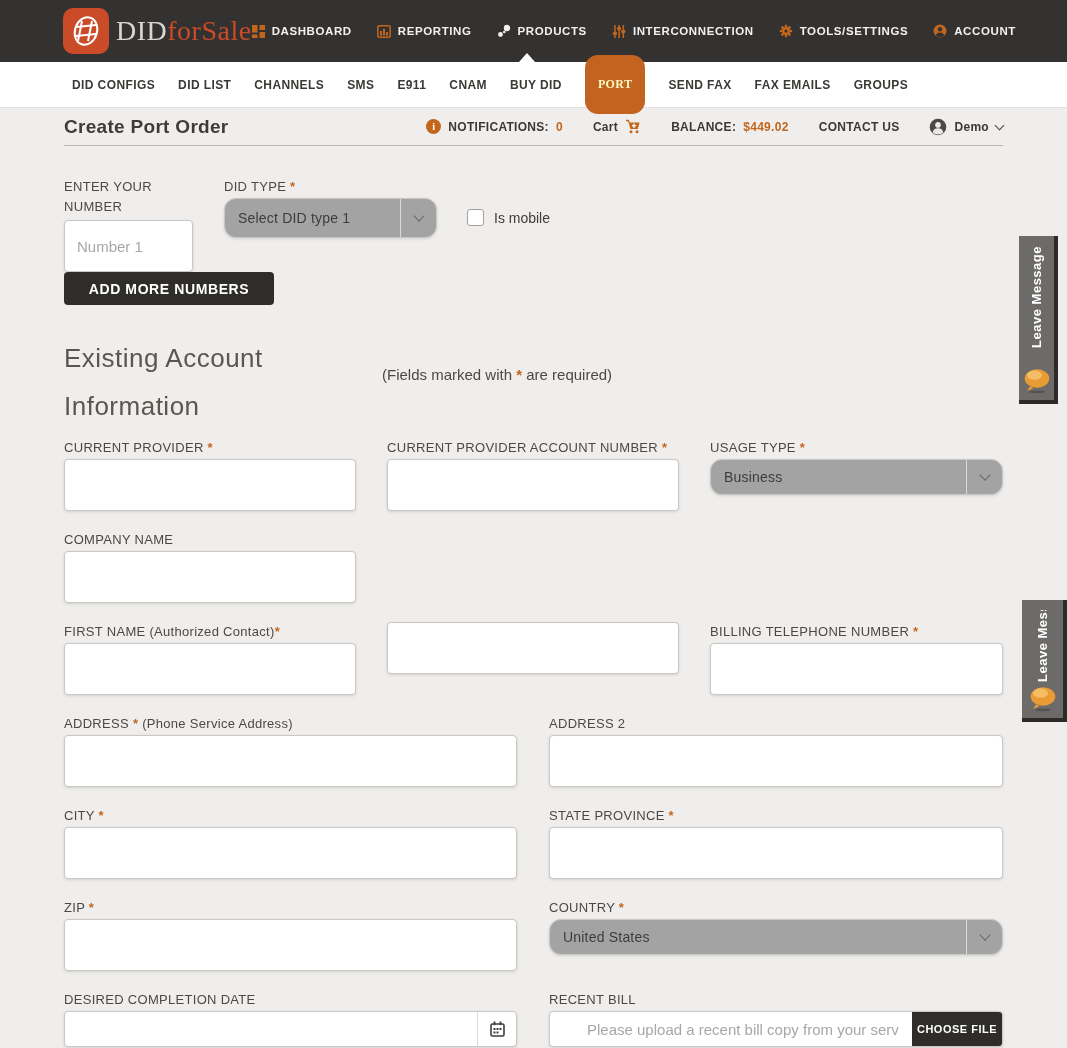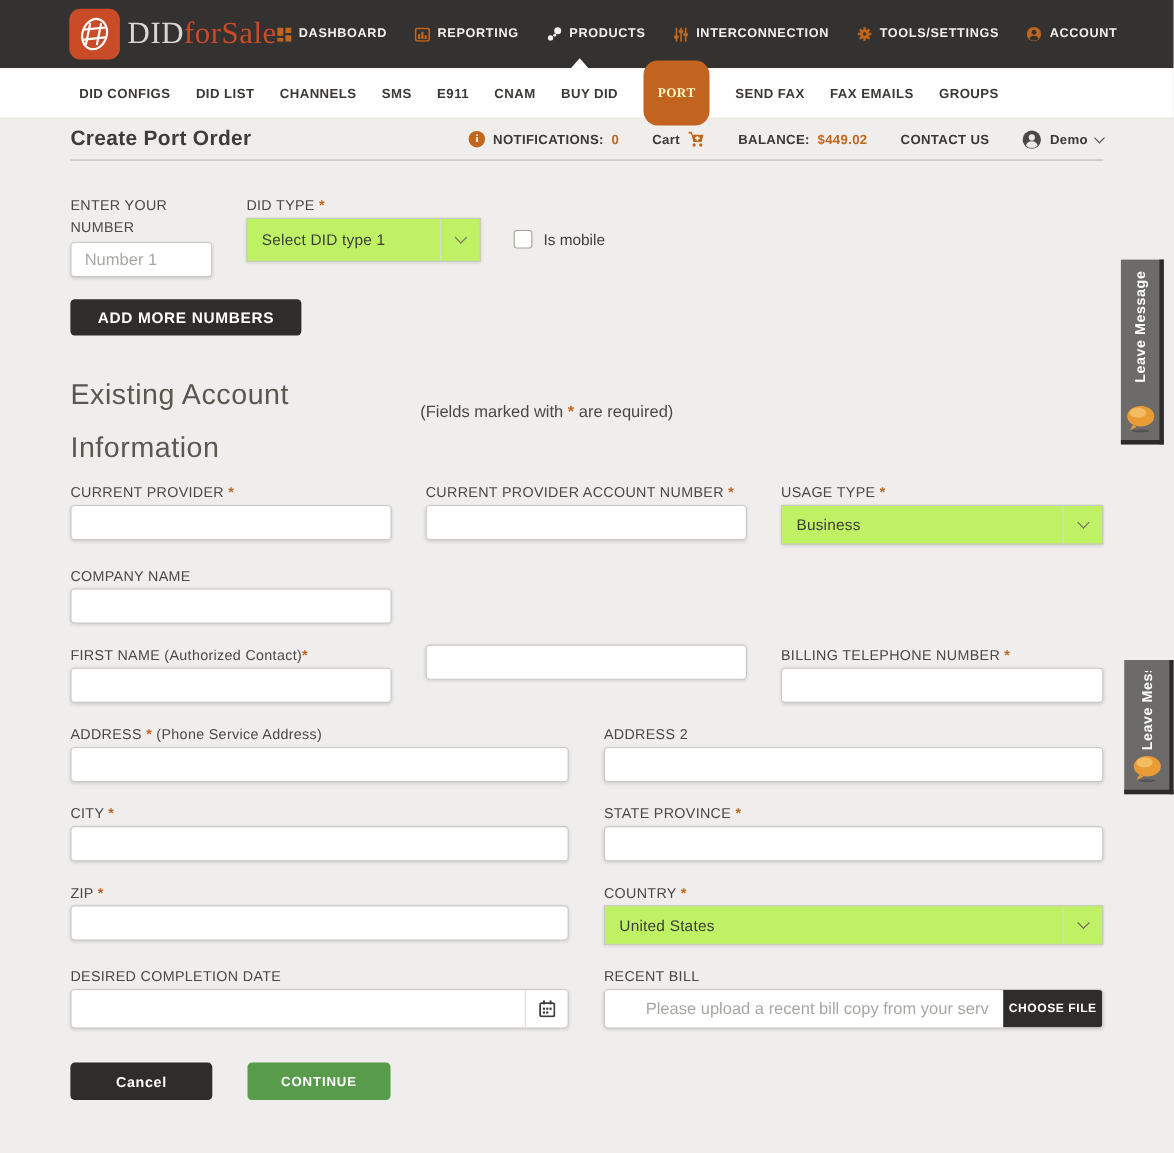--- a/index.html
+++ b/index.html
@@ -68,28 +68,28 @@
     transform:rotate(45deg); margin-top:-3px;
   }
   
   .content { margin:0 64px; position:relative; }
   .sec-numbers { position:relative; height:192px; }
   label.f-label, .f-label {
     display:block; font-size:13px; color:#4b4945; letter-spacing:.3px; line-height:20px;
   }
   .star { color:#c4651f; font-weight:bold; }
   .tb {
-    width:100%; height:32px; background:#fff; border:1px solid #c9c8c5; border-radius:4px;
+    width:100%; height:52px; background:#fff; border:1px solid #c9c8c5; border-radius:4px;
     box-shadow:0 1px 3px rgba(0,0,0,.12); font-family:"Liberation Sans",sans-serif;
     font-size:15px; color:#3f3d3a; padding:0 12px; outline:none;
   }
   .tb::placeholder { color:#a9a7a3; }
   .sel {
-    display:flex; align-items:stretch; height:36px; background:#bef264; cursor:pointer;
-    border:1px solid #c9c8c5; border-radius:0; box-shadow:0 1px 3px rgba(0,0,0,.12);
+    display:flex; align-items:stretch; height:36px; background:#a3a3a3; cursor:pointer;
+    border:1px solid #c9c8c5; border-radius:12px; box-shadow:0 1px 3px rgba(0,0,0,.12);
   }
   .sel .sel-text { flex:1; display:flex; align-items:center; padding-left:13px;
     font-size:14px; color:#3f3d3a; letter-spacing:.2px; white-space:nowrap; overflow:hidden; }
   .sel .sel-btn { width:36px; border-left:1px solid #dbdad7; display:flex;
     align-items:center; justify-content:center; }
   .sel .sel-chev { width:8px; height:8px; border-right:1.6px solid #6b6965;
     border-bottom:1.6px solid #6b6965; transform:rotate(45deg); margin-top:-4px; }
   .btn-dark {
     background:#2f2d2a; color:#fff; border:none; border-radius:4px; cursor:pointer;
     font-family:"Liberation Sans",sans-serif; font-weight:bold; letter-spacing:.6px;

